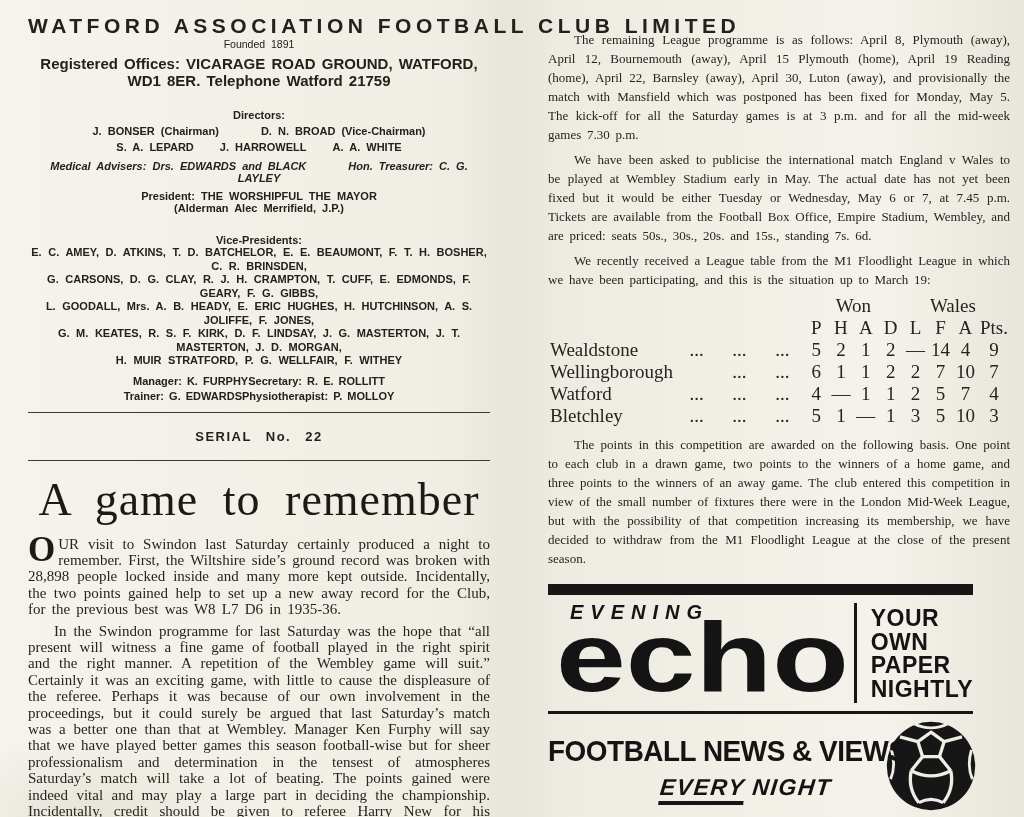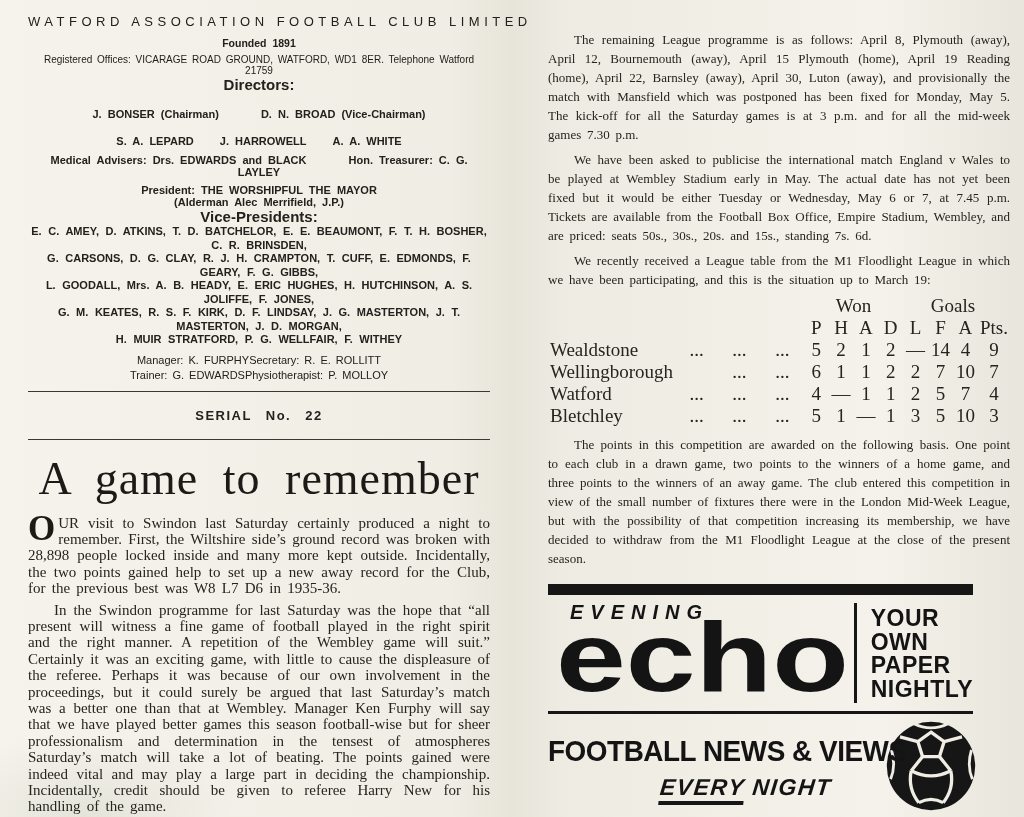--- a/index.html
+++ b/index.html
@@ -11,29 +11,29 @@
   .spread{
     position:relative;width:1024px;height:817px;
     background:
       radial-gradient(220px 120px at 8% 100%, rgba(120,130,90,.12), rgba(0,0,0,0) 70%),
       linear-gradient(90deg,#f5f3ec 0%,#f0ede4 44%,#e7e4da 50%,#eeebe2 55%,#f4f2ea 86%,#e9e6dd 99%);
     color:#23211d;
   }
   
   .page-left{position:absolute;left:28px;top:14px;width:462px;}
   .masthead{text-align:center;font-family:"Liberation Sans",sans-serif;color:#23211d;}
-  .club-name{font-size:13px;font-weight:400;letter-spacing:4.5px;white-space:nowrap;}
-  .founded{font-size:10.5px;font-weight:bold;margin-top:8px;word-spacing:3px;}
-  .registered{font-size:10px;font-weight:normal;margin-top:5px;word-spacing:2px;}
-  .mh-label{font-size:15px;font-weight:bold;margin-top:0;word-spacing:2px;}
-  .mh-row{font-size:11px;font-weight:bold;margin-top:15px;word-spacing:3px;}
+  .club-name{font-size:21px;font-weight:700;letter-spacing:4.5px;white-space:nowrap;}
+  .founded{font-size:10.5px;font-weight:normal;margin-top:0;word-spacing:3px;}
+  .registered{font-size:15px;font-weight:bold;margin-top:5px;word-spacing:2px;}
+  .mh-label{font-size:11px;font-weight:bold;margin-top:20px;word-spacing:2px;}
+  .mh-row{font-size:11px;font-weight:bold;margin-top:4px;word-spacing:3px;}
   .mh-row .gap{display:inline-block;width:42px;}
   .mh-row .gap-s{display:inline-block;width:26px;}
   .vp-line{font-size:11px;font-weight:bold;line-height:13.5px;word-spacing:3.5px;}
-  .staff-row{font-size:11px;font-weight:normal;margin-top:3px;word-spacing:2px;}
+  .staff-row{font-size:11px;font-weight:bold;margin-top:3px;word-spacing:2px;}
   .serial{
     margin-top:10px;border-top:1.5px solid #3a3833;border-bottom:1.5px solid #3a3833;
     padding:16px 0;text-align:center;font-family:"Liberation Sans",sans-serif;
     font-size:13px;font-weight:bold;letter-spacing:1.5px;word-spacing:9px;
   }
   .headline{
     margin-top:12px;text-align:center;font-family:"Liberation Serif",serif;
     font-size:46px;font-weight:normal;letter-spacing:1px;word-spacing:12px;color:#1c1a17;
   }
   .article{margin-top:10px;}
@@ -100,21 +100,21 @@
       <div class="club-name">WATFORD ASSOCIATION FOOTBALL CLUB LIMITED</div>
       <div class="founded">Founded 1891</div>
       <div class="registered">Registered Offices: VICARAGE ROAD GROUND, WATFORD, WD1 8ER. Telephone Watford 21759</div>
       <div class="mh-label">Directors:</div>
       <div class="mh-row">
         <span>J. BONSER (Chairman)</span><span class="gap"></span><span>D. N. BROAD (Vice-Chairman)</span>
       </div>
       <div class="mh-row">
         <span>S. A. LEPARD</span><span class="gap-s"></span><span>J. HARROWELL</span><span class="gap-s"></span><span>A. A. WHITE</span>
       </div>
-      <div class="mh-row" style="margin-top:7px;">
+      <div class="mh-row" style="margin-top:7px;font-style:italic;">
         <span>Medical Advisers: Drs. EDWARDS and BLACK</span><span class="gap"></span><span>Hon. Treasurer: C. G. LAYLEY</span>
       </div>
       <div class="mh-row" style="margin-top:6px;">President: THE WORSHIPFUL THE MAYOR</div>
       <div class="mh-row" style="margin-top:0;">(Alderman Alec Merrifield, J.P.)</div>
       <div class="mh-label">Vice-Presidents:</div>
       <div class="vp-line">E. C. AMEY, D. ATKINS, T. D. BATCHELOR, E. E. BEAUMONT, F. T. H. BOSHER, C. R. BRINSDEN,</div>
       <div class="vp-line">G. CARSONS, D. G. CLAY, R. J. H. CRAMPTON, T. CUFF, E. EDMONDS, F. GEARY, F. G. GIBBS,</div>
       <div class="vp-line">L. GOODALL, Mrs. A. B. HEADY, E. ERIC HUGHES, H. HUTCHINSON, A. S. JOLIFFE, F. JONES,</div>
       <div class="vp-line">G. M. KEATES, R. S. F. KIRK, D. F. LINDSAY, J. G. MASTERTON, J. T. MASTERTON, J. D. MORGAN,</div>
       <div class="vp-line">H. MUIR STRATFORD, P. G. WELLFAIR, F. WITHEY</div>
@@ -142,21 +142,21 @@
     <p>We recently received a League table from the M1 Floodlight League in which we have been participating, and this is the situation up to March 19:</p>
 
     <table class="ltable">
       <tbody>
           <tr class="grp">
         <td colspan="4"></td>
         <td class="num"></td>
         <td colspan="2">Won</td>
         <td class="num"></td>
             <td class="num"></td>
-        <td colspan="2">Goals</td>
+        <td colspan="2">Wales</td>
         <td class="pts"></td>
       </tr>
       <tr>
         <td colspan="4"></td>
         <td class="num">P</td>
         <td class="num">H</td>
         <td class="num">A</td>
         <td class="num">D</td>
         <td class="num">L</td>
         <td class="num">F</td>

